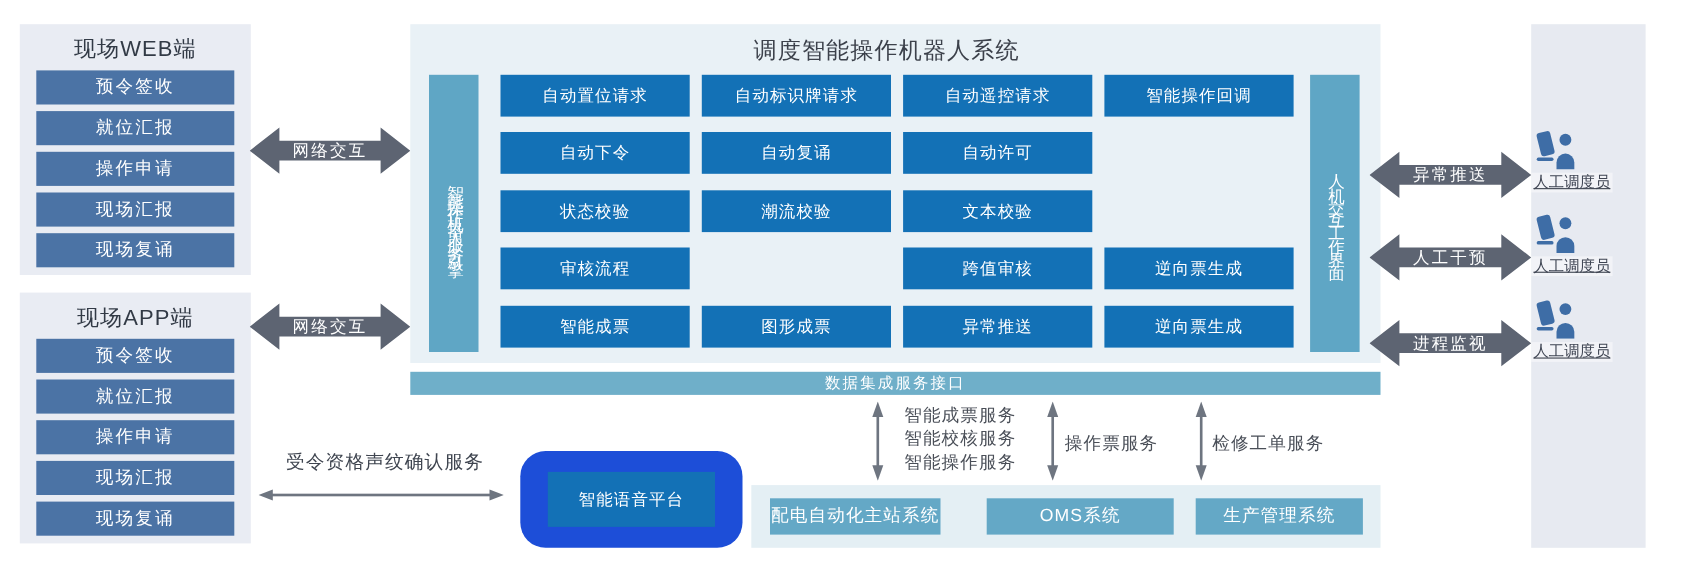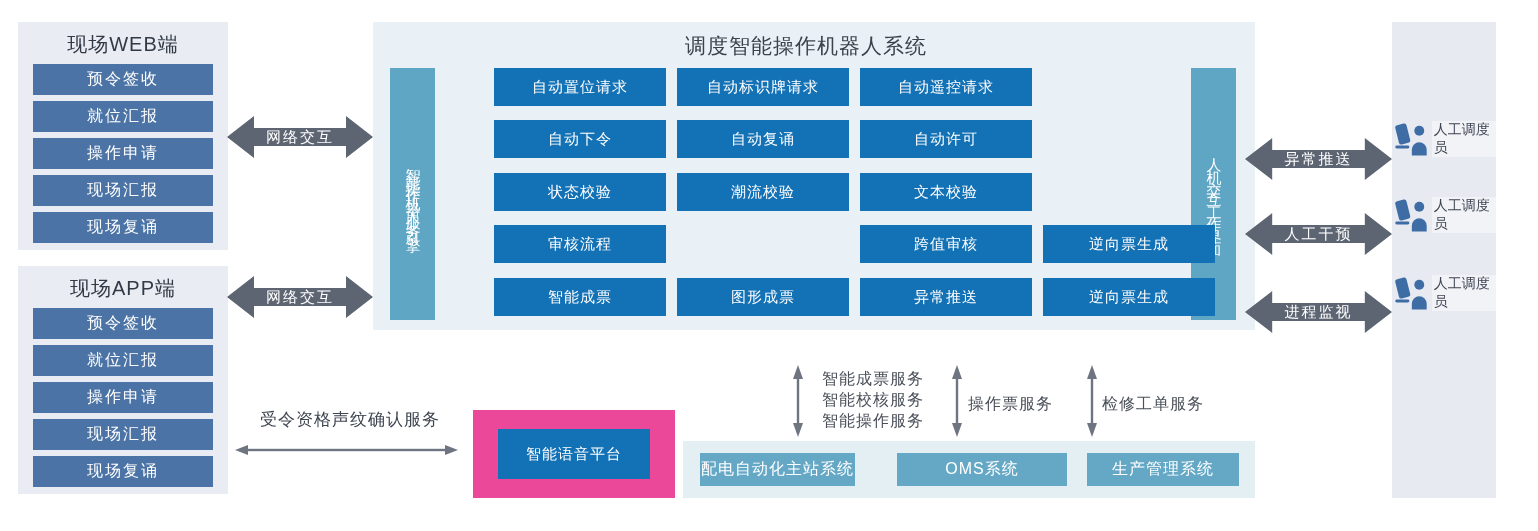--- a/index.html
+++ b/index.html
@@ -21,34 +21,34 @@
 
   
   .sys-panel { position:absolute; left:373px; top:22px; width:882px; height:308px; background:#e9f1f6; }
   .sys-title { position:absolute; left:0; right:16px; top:10px; text-align:center; font-size:21px; color:#3c414b; letter-spacing:1px; }
   .vbar { position:absolute; top:46px; width:45px; height:252px; background:#5fa6c5; color:#fff;
           display:flex; align-items:center; justify-content:center;
           writing-mode:vertical-lr; text-orientation:upright; font-size:15px; }
   .vbar.engine { left:17px; letter-spacing:7px; }
   .vbar.hmi { left:818px; letter-spacing:12px; }
   .grid-btn { position:absolute; width:172px; height:38px; background:#1371b6; color:#fff; font-size:15px;
-              display:flex; align-items:center; justify-content:center; letter-spacing:1px;margin-left:39px; }
+              display:flex; align-items:center; justify-content:center; letter-spacing:1px; }
 
   
   .data-bus { position:absolute; left:373px; top:338px; width:882px; height:21px; background:#6fafc9;
               color:#fff; font-size:14px; display:flex; align-items:center; justify-content:center; letter-spacing:2px; }
 
   
   .disp-panel { position:absolute; left:1392px; top:22px; width:104px; height:476px; background:#e7eaf1; }
-  .disp-group { position:absolute; left:0; width:100%; display:flex; flex-direction:row; align-items:flex-end; }
+  .disp-group { position:absolute; left:0; width:100%; display:flex; flex-direction:column; align-items:flex-start;text-decoration:underline; }
   .disp-group svg { width:46px; height:36px; }
   .disp-label { margin-top:3px; font-size:14px; color:#3f4553; background:rgba(255,255,255,.45); padding:0 2px; }
 
   
-  .speech-panel { position:absolute; left:473px; top:410px; width:202px; height:88px; background:#ec4899; }
+  .speech-panel { position:absolute; left:473px; top:410px; width:202px; height:88px; background:#1d4ed8;border-radius:23px; }
   .speech-btn { position:absolute; left:25px; top:19px; width:152px; height:50px; background:#1371b6; color:#fff;
                 font-size:15px; display:flex; align-items:center; justify-content:center; letter-spacing:1px; }
   .voice-label { position:absolute; left:240px; top:408px; width:220px; text-align:center;
                  font-size:17px; color:#3f4550; letter-spacing:1px; }
   .thin-arrow { position:absolute; }
   .thin-arrow svg { position:absolute; left:0; top:0; width:100%; height:100%; fill:#6e7580; }
 
   
   .bottom-panel { position:absolute; left:683px; top:441px; width:572px; height:57px; background:#e4eff4; }
   .bottom-box { position:absolute; top:12px; height:33px; background:#64a8c6; color:#fff; font-size:16px;
@@ -93,39 +93,41 @@
   </div>
 
   <div class="sys-panel">
     <div class="sys-title">调度智能操作机器人系统</div>
     <div class="vbar engine">智能操作机器人服务引擎</div>
     <div class="vbar hmi">人机交互工作界面</div>
 
     <div class="grid-btn" style="left:82px;top:46px">自动置位请求</div>
     <div class="grid-btn" style="left:265px;top:46px">自动标识牌请求</div>
     <div class="grid-btn" style="left:448px;top:46px">自动遥控请求</div>
+    <div class="grid-btn" style="left:631px;top:46px">智能操作回调</div>
 
     <div class="grid-btn" style="left:82px;top:98px">自动下令</div>
     <div class="grid-btn" style="left:265px;top:98px">自动复诵</div>
     <div class="grid-btn" style="left:448px;top:98px">自动许可</div>
 
     <div class="grid-btn" style="left:82px;top:151px">状态校验</div>
     <div class="grid-btn" style="left:265px;top:151px">潮流校验</div>
     <div class="grid-btn" style="left:448px;top:151px">文本校验</div>
 
     <div class="grid-btn" style="left:82px;top:203px">审核流程</div>
     <div class="grid-btn" style="left:448px;top:203px">跨值审核</div>
     <div class="grid-btn" style="left:631px;top:203px">逆向票生成</div>
 
     <div class="grid-btn" style="left:82px;top:256px">智能成票</div>
     <div class="grid-btn" style="left:265px;top:256px">图形成票</div>
     <div class="grid-btn" style="left:448px;top:256px">异常推送</div>
     <div class="grid-btn" style="left:631px;top:256px">逆向票生成</div>
   </div>
 
+  <div class="data-bus">数据集成服务接口</div>
 
   <div class="fat-arrow" style="left:1245px;top:136px;width:147px;height:46px">
     <svg viewBox="0 0 146 46" preserveAspectRatio="none">
       <polygon points="0,23 27,2 27,14 119,14 119,2 146,23 119,44 119,32 27,32 27,44"></polygon>
       </svg>
     <span class="fat-label">异常推送</span>
   </div>
   <div class="fat-arrow" style="left:1245px;top:211px;width:147px;height:46px">
     <svg viewBox="0 0 146 46" preserveAspectRatio="none">
       <polygon points="0,23 27,2 27,14 119,14 119,2 146,23 119,44 119,32 27,32 27,44"></polygon>

